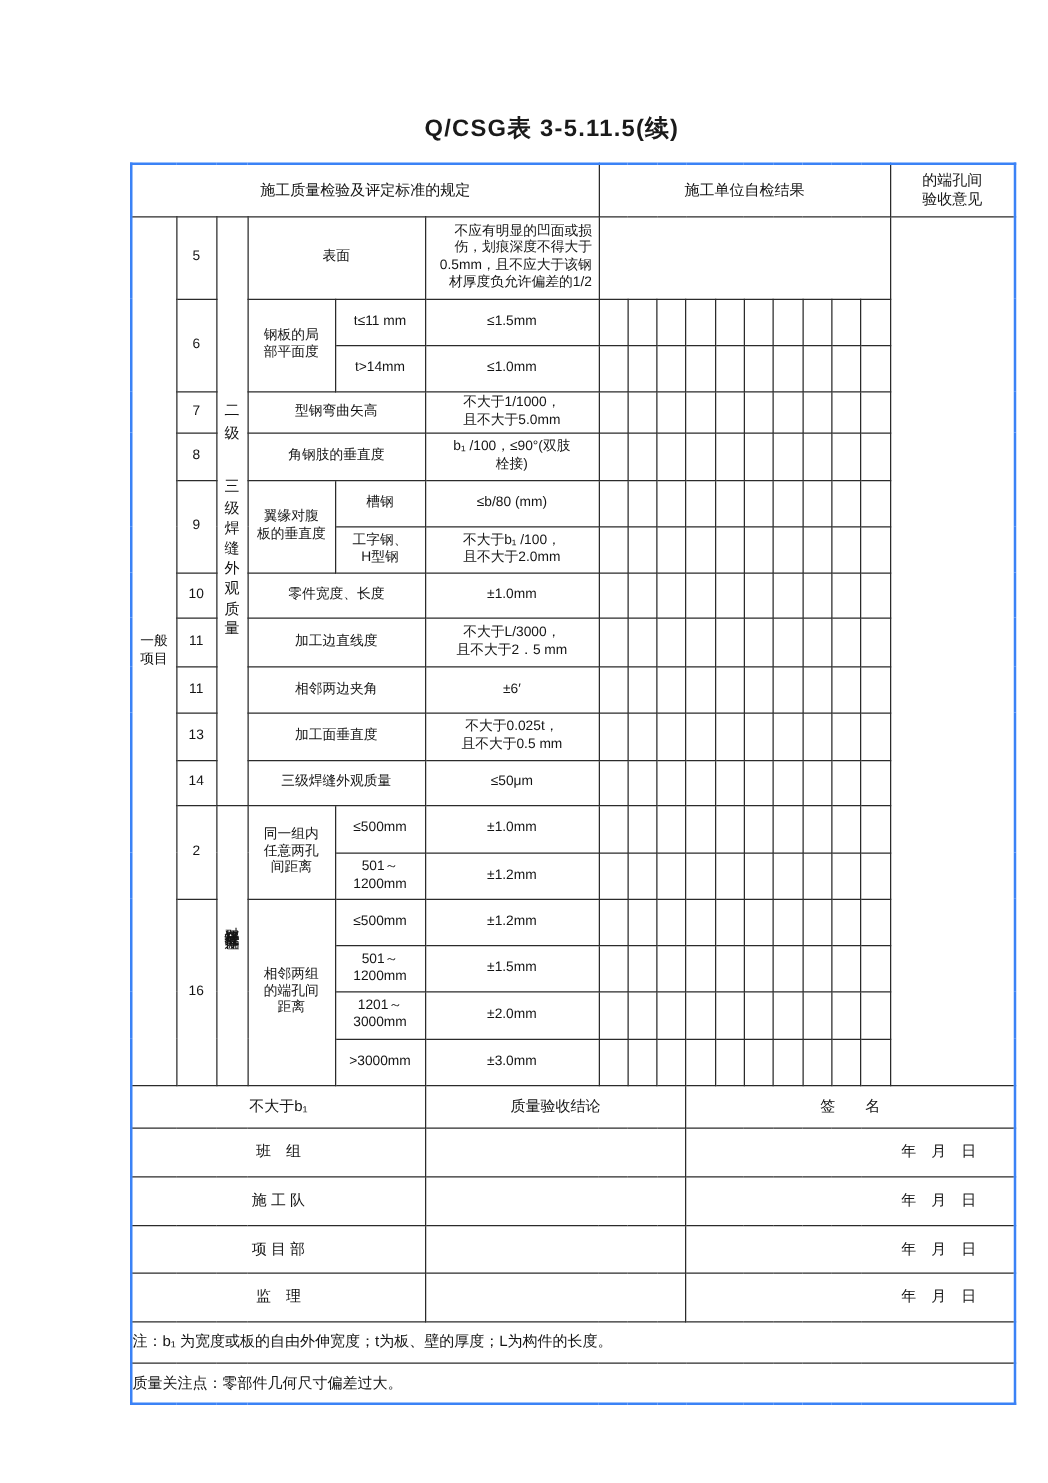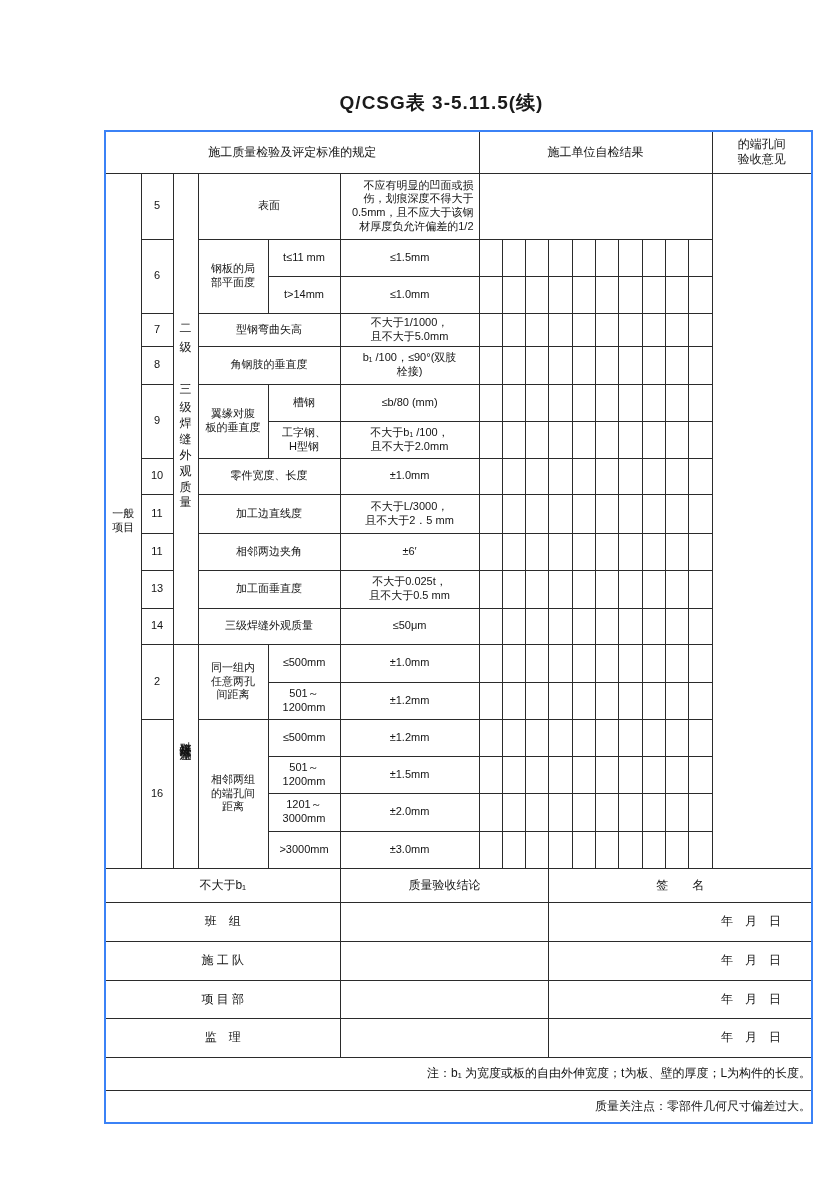--- a/index.html
+++ b/index.html
@@ -14,21 +14,21 @@
   td.hdr{font-size:12px;}
   td.num{font-size:11px;}
   td.left{text-align:right;padding:2px 5px;}
   .vtext{writing-mode:vertical-rl;text-orientation:upright;margin:0 auto;
          font-size:12px;line-height:1;}
   .vt-wide{letter-spacing:16px;}
   .vt-tight{letter-spacing:1px;}
   td.catcell2{padding-bottom:40px;}
   td.date{text-align:right;padding-right:30px;font-size:12px;}
   td.unit{font-size:12px;}
-  td.note{text-align:right;padding-left:10px;font-size:12px;}
+  td.note{text-align:left;font-size:12px;}
   td.sc,td.fill{background:#fff;}
 </style>
 </head>
 <body>
 
 <div class="page">
   <div class="title">Q/CSG表 3-5.11.5(续)</div>
 
   <table class="main">
     <colgroup>

